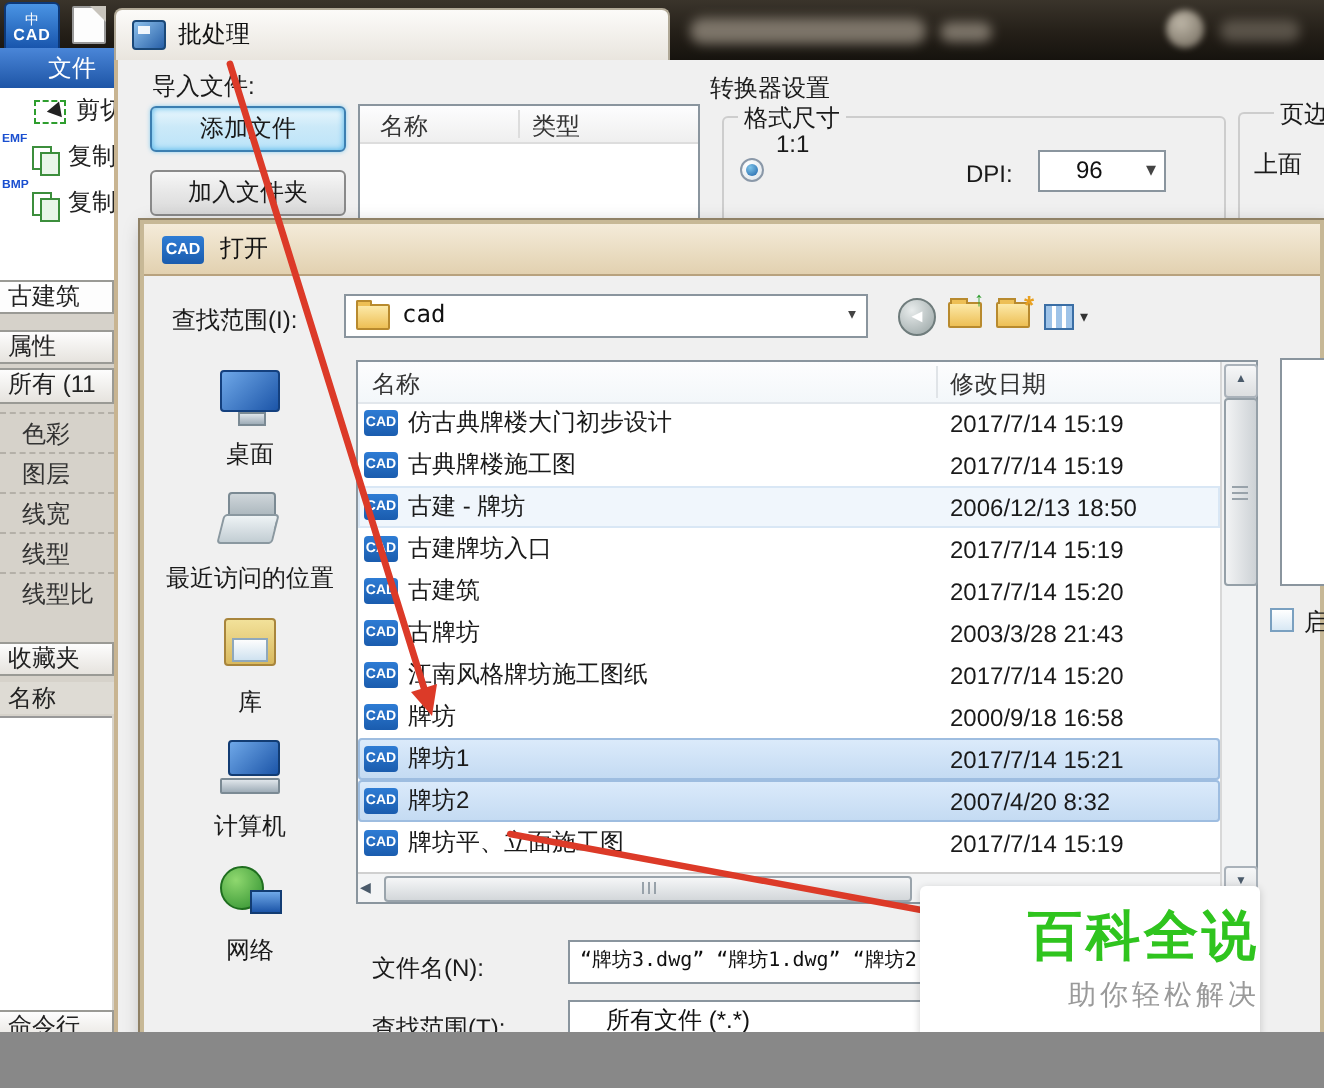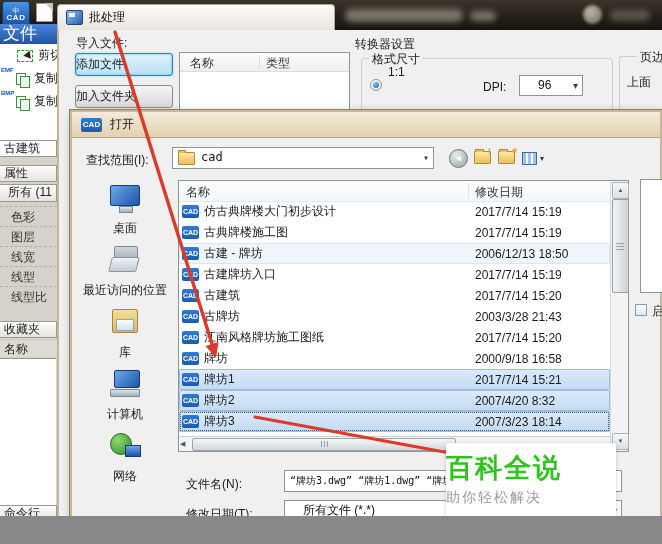--- a/index.html
+++ b/index.html
@@ -18,22 +18,22 @@
   .cadlogo .lt{font-size:7px;}
   .cadlogo .lb{font-size:8px;font-weight:bold;letter-spacing:.5px;}
   .docicon{position:absolute;left:36px;top:3px;width:15px;height:17px;background:#fdfdfd;
     border:1px solid #9a9a9a;border-radius:1px;}
   .docicon::after{content:"";position:absolute;right:-1px;top:-1px;border:4px solid transparent;
     border-top-color:#c8c4bc;border-right-color:#c8c4bc;}
 
   
   .leftapp{position:absolute;left:0;top:24px;width:57px;height:520px;background:#d6d2ca;overflow:hidden;}
   .filemenu{position:absolute;left:0;top:0;width:57px;height:20px;
-    background:linear-gradient(#4a86d8,#1e55a6);color:#fff;font-size:17px;line-height:20px;
-    padding-left:3px;box-sizing:border-box;}
+    background:linear-gradient(#4a86d8,#1e55a6);color:#fff;font-size:12px;line-height:20px;
+    padding-left:24px;box-sizing:border-box;}
   .menulist{position:absolute;left:0;top:20px;width:57px;height:96px;background:#fff;}
   .menuitem{position:relative;height:23px;display:flex;align-items:center;padding-left:15px;overflow:hidden;}
   .mi-badge{position:absolute;left:1px;top:0;font-size:6px;font-weight:bold;color:#1a4fd0;z-index:2;}
   .mi-ic{width:16px;height:16px;position:relative;flex:0 0 16px;}
   .ic-cut{border:1px dashed #2e9e2e;width:12px;height:12px;margin:2px;box-sizing:border-box;}
   .ic-cut::after{content:"";position:absolute;right:-2px;bottom:-2px;border:4px solid transparent;
     border-top:7px solid #222;transform:rotate(-40deg);}
   .ic-copy::before,.ic-copy::after{content:"";position:absolute;width:8px;height:10px;
     background:#fff;border:1px solid #3c8e3c;}
   .ic-copy::before{left:1px;top:2px;}
@@ -55,21 +55,21 @@
   .batch-title{position:absolute;left:57px;top:4px;width:278px;height:26px;
     background:linear-gradient(#fcfbf9,#e9e5de);border:1px solid #b2a globe;border:1px solid #b0a896;
     border-bottom:none;border-radius:4px 4px 0 0;box-sizing:border-box;display:flex;align-items:center;}
   .batch-title .bic{width:15px;height:13px;margin:0 6px 0 8px;border:1px solid #1a4878;border-radius:2px;
     background:linear-gradient(135deg,#8cc0ec,#2860a8);position:relative;}
   .batch-title .bic::after{content:"";position:absolute;left:2px;top:2px;width:6px;height:4px;background:#fff;opacity:.9;}
   .batch-title .btxt{font-size:12px;color:#111;}
   .batch-body{position:absolute;left:57px;top:30px;width:605px;height:504px;background:#f0f0f0;
     border-left:2px solid #c8b491;box-sizing:border-box;}
   .blabel{position:absolute;font-size:12px;color:#1a1a1a;white-space:nowrap;}
-  .btn{position:absolute;font-size:12px;color:#1a1a1a;text-align:left;border-radius:3px;box-sizing:border-box;}
+  .btn{position:absolute;font-size:12px;color:#1a1a1a;text-align:center;border-radius:3px;box-sizing:border-box;}
   .btn-primary{background:linear-gradient(#eaf7fd,#cbe9f8 45%,#bce4f9);border:1px solid #3c7fb1;
     box-shadow:inset 0 0 3px #49b2e8,0 0 2px rgba(60,180,240,.55);}
   .btn-normal{background:linear-gradient(#f7f7f7,#e8e8e8 45%,#d9d9d9);border:1px solid #8a8a8a;}
   .batch-list{position:absolute;left:120px;top:22px;width:171px;height:85px;background:#fff;
     border:1px solid #8a959e;box-sizing:border-box;}
   .batch-list .hd{position:absolute;left:0;top:0;right:0;height:18px;
     background:linear-gradient(#fdfdfe,#efefef);border-bottom:1px solid #ddd;font-size:12px;color:#333;}
   .batch-list .hd .h1{position:absolute;left:10px;top:2px;}
   .batch-list .hd .h2{position:absolute;left:86px;top:2px;}
   .batch-list .hd .vsep{position:absolute;left:79px;top:2px;width:1px;height:14px;background:#ddd;}
@@ -170,22 +170,22 @@
     background:linear-gradient(#fff,#d8e8f4);box-sizing:border-box;}
   .vbox{position:absolute;background:#fff;border:1px solid #8a959e;box-sizing:border-box;
     font-family:"DejaVu Sans Mono",monospace;font-size:10px;color:#111;line-height:20px;
     padding-left:5px;white-space:nowrap;overflow:hidden;}
 
   .bottomstrip{position:absolute;left:57px;top:534px;width:605px;height:10px;
     background:linear-gradient(#e6d7bb,#c9b896);border-top:1px solid #a8997c;box-sizing:border-box;}
 
   
   .arrows{position:absolute;left:0;top:0;z-index:50;pointer-events:none;}
-  .watermark{position:absolute;left:446px;top:443px;width:170px;height:77px;background:#fff;
-    border-radius:3px;box-shadow:0 1px 4px rgba(0,0,0,.18);z-index:60;text-align:left;}
+  .watermark{position:absolute;left:460px;top:443px;width:170px;height:77px;background:#fff;
+    border-radius:3px;box-shadow:0 1px 4px rgba(0,0,0,.18);z-index:60;text-align:right;}
   .wm-title{font-size:27px;font-weight:bold;letter-spacing:2px;margin-top:7px;}
   .wm-sub{font-size:14px;color:#9a9a9a;letter-spacing:2px;margin-top:3px;}
 </style>
 </head>
 <body>
 
 <div class="screen">
 
   <div class="topbar">
     <div class="blurblob" style="left:345px;top:9px;width:118px;height:13px;"></div>
@@ -214,21 +214,21 @@
           <span class="mi-label">复制</span>
         </div>
         <div class="menuitem">
           <span class="mi-badge">BMP</span>
           <span class="mi-ic ic-copy"></span>
           <span class="mi-label">复制</span>
         </div>
       </div>
     <div class="sbtn" style="top:116px;background:#fdfdfd;">古建筑</div>
     <div class="sbtn" style="top:141px;">属性</div>
-    <div class="sbtn" style="top:160px;height:18px;text-align:center;">所有 (11</div>
+    <div class="sbtn" style="top:160px;height:18px;">所有 (11</div>
     <div class="proplist">
 
     <div class="prow">色彩</div>
         <div class="prow">图层</div>
         <div class="prow">线宽</div>
         <div class="prow">线型</div>
         <div class="prow">线型比</div>
       </div>
     <div class="sbtn" style="top:297px;">收藏夹</div>
     <div class="lblname">名称</div>
@@ -353,25 +353,20 @@
           <div class="frow selected">
             <span class="cad-chip">CAD</span>
             <span class="fname">牌坊1</span>
             <span class="fdate">2017/7/14 15:21</span>
           </div>
           <div class="frow selected">
             <span class="cad-chip">CAD</span>
             <span class="fname">牌坊2</span>
             <span class="fdate">2007/4/20 8:32</span>
           </div>
-          <div class="frow selected focused">
-            <span class="cad-chip">CAD</span>
-            <span class="fname">牌坊3</span>
-            <span class="fdate">2007/3/23 18:14</span>
-          </div>
           <div class="frow clipped">
             <span class="cad-chip">CAD</span>
             <span class="fname">牌坊平、立面施工图</span>
             <span class="fdate">2017/7/14 15:19</span>
           </div>
         </div>
       <div class="vscroll">
         <div class="vs-btn" style="top:1px;">▲</div>
         <div class="vs-thumb"></div>
         <div class="vs-btn" style="bottom:1px;">▼</div>
@@ -381,21 +376,21 @@
         <div class="hs-thumb"></div>
       </div>
     </div>
 
     <div class="preview"></div>
     <div class="checkbox" style="left:563px;top:192px;"></div>
     <div class="odlabel" style="left:580px;top:191px;">启</div>
 
     <div class="odlabel" style="left:114px;top:364px;">文件名(N):</div>
     <div class="vbox" style="left:212px;top:358px;width:338px;height:22px;">“牌坊3.dwg” “牌坊1.dwg” “牌坊2.dw</div>
-    <div class="odlabel" style="left:114px;top:394px;">修改日期(T):</div>
+    <div class="odlabel" style="left:114px;top:394px;">查找范围(T):</div>
     <div class="combo" style="left:212px;top:388px;width:338px;height:22px;">所有文件 (*.*)</div>
   </div>
 
   <div class="bottomstrip"></div>
 
   <svg class="arrows" width="662" height="544" viewBox="0 0 662 544">
     <line x1="115" y1="32" x2="212" y2="344" stroke="#dc3a28" stroke-width="3.4" stroke-linecap="round"></line>
     <polygon points="216,358 205.5,346 218.5,342" fill="#dc3a28"></polygon>
     <line x1="255" y1="417" x2="466" y2="456" stroke="#dc3a28" stroke-width="3.2" stroke-linecap="round"></line>
     <polygon points="498,462 462.5,469 467.5,443" fill="#dc3a28"></polygon>

